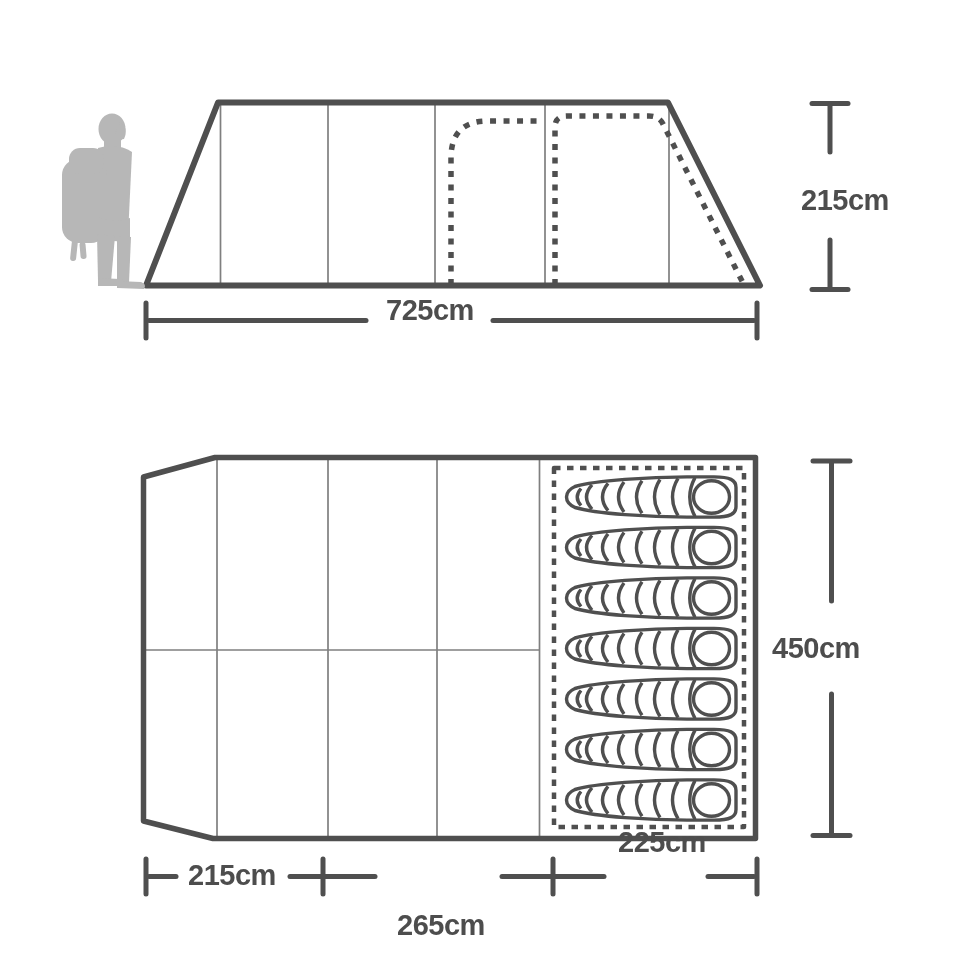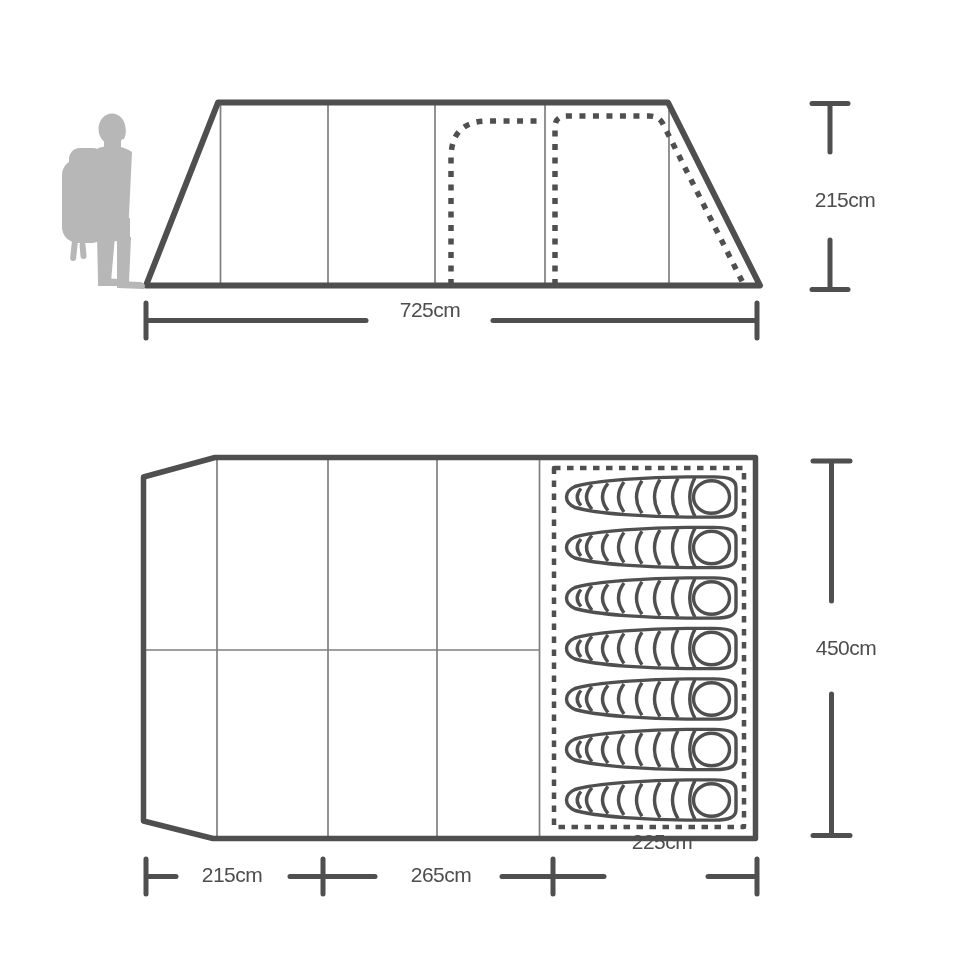--- a/index.html
+++ b/index.html
@@ -7,22 +7,22 @@
     position:relative;
     width:960px;height:960px;
     background:#ffffff;
     font-family:"Liberation Sans", sans-serif;
     overflow:hidden;
   }
   .diagram-svg{position:absolute;left:0;top:0;}
   .dim-label{
     position:absolute;
     transform:translate(-50%,-50%);
-    font-weight:normal;
-    font-size:21px;
+    font-weight:bold;
+    font-size:29px;
     letter-spacing:-0.5px;
     color:#4d4d4d;
     white-space:nowrap;
     user-select:none;
   }
 </style>
 </head>
 <body>
 
 <div class="canvas">
@@ -129,18 +129,18 @@
       <line x1="757" y1="859" x2="757" y2="894"></line>
       <line x1="149" y1="876.5" x2="176" y2="876.5"></line>
       <line x1="290" y1="876.5" x2="375" y2="876.5"></line>
       <line x1="502" y1="876.5" x2="604" y2="876.5"></line>
       <line x1="708" y1="876.5" x2="754" y2="876.5"></line>
     </g>
   </svg>
 
   <div class="dim-label" style="left:430px;top:310px">725cm</div>
   <div class="dim-label" style="left:845px;top:200px">215cm</div>
-  <div class="dim-label" style="left:846px;top:648px">450cm</div>
+  <div class="dim-label" style="left:816px;top:648px">450cm</div>
   <div class="dim-label" style="left:232px;top:875px">215cm</div>
-  <div class="dim-label" style="left:441px;top:875px">265cm</div>
+  <div class="dim-label" style="left:441px;top:925px">265cm</div>
   <div class="dim-label" style="left:662px;top:842px">225cm</div>
 
 </div>
 
 </body></html>

